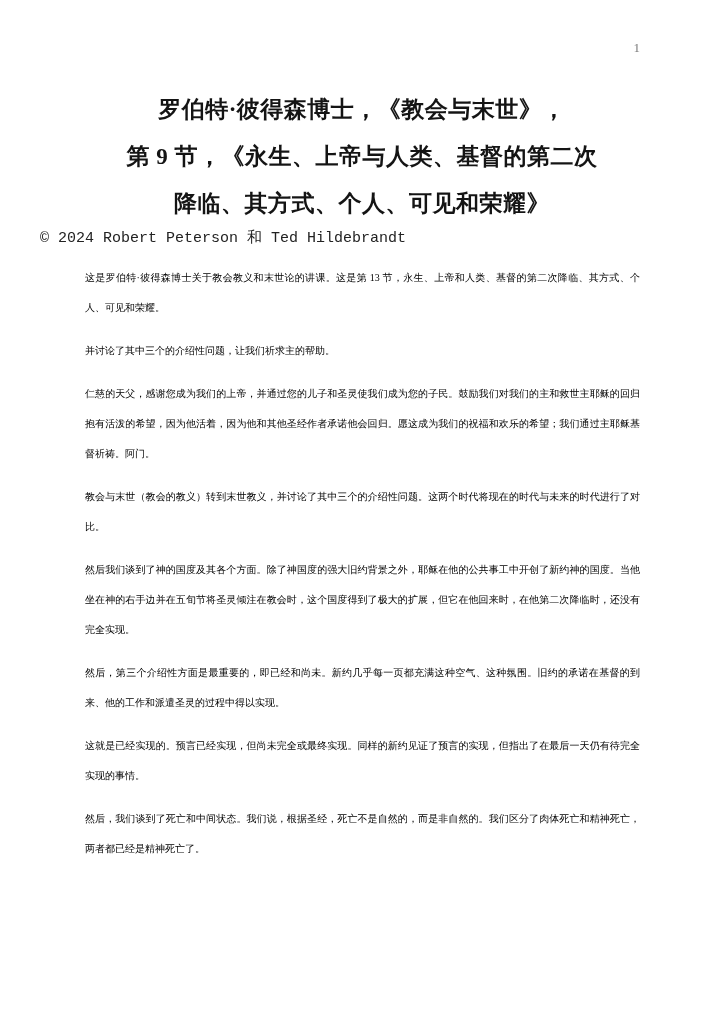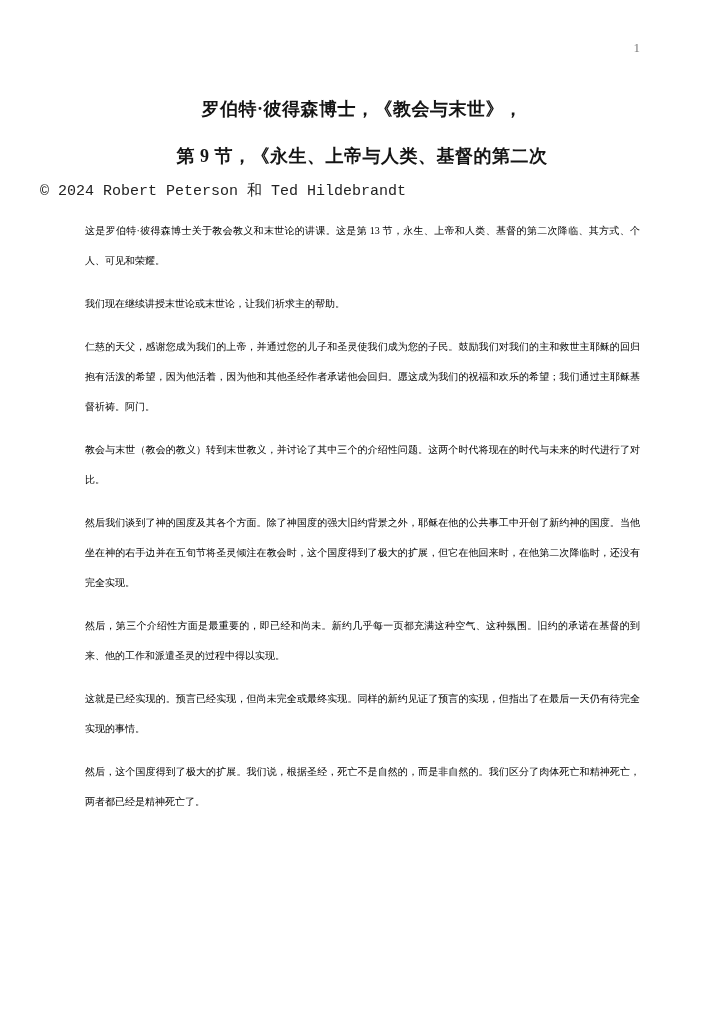--- a/index.html
+++ b/index.html
@@ -25,21 +25,21 @@
     top: 40px;
     right: 84px;
     font-size: 13px;
     line-height: 15px;
     color: #7a7a7a;
     font-family: "Liberation Serif", "DejaVu Serif", serif;
   }
   .doc-title {
     margin: 86px 40px 0 40px;
     text-align: center;
-    font-size: 18px;
+    font-size: 23px;
     font-weight: bold;
     line-height: 47px;
     color: #141414;
     letter-spacing: 0.5px;
   }
   .copyright {
     margin: 2px 40px 0 40px;
     text-align: left;
     font-size: 15px;
     line-height: 20px;
@@ -62,28 +62,29 @@
 </head>
 <body>
 
 <div class="page">
 
   <span class="page-number">1</span>
 
   <div class="doc-title">
     <div>罗伯特·彼得森博士，《教会与末世》，</div>
     <div>第 9 节，《永生、上帝与人类、基督的第二次</div>
+    <div>降临、其方式、个人、可见和荣耀》</div>
   </div>
 
   <div class="copyright">© 2024 Robert Peterson 和 Ted Hildebrandt</div>
 
   <div class="content">
     <p>这是罗伯特·彼得森博士关于教会教义和末世论的讲课。这是第 13 节，永生、上帝和人类、基督的第二次降临、其方式、个人、可见和荣耀。</p>
-    <p>我们现在继续讲授末世论或末世论，让我们祈求主的帮助。</p>
+    <p>并讨论了其中三个的介绍性问题，让我们祈求主的帮助。</p>
     <p>仁慈的天父，感谢您成为我们的上帝，并通过您的儿子和圣灵使我们成为您的子民。鼓励我们对我们的主和救世主耶稣的回归抱有活泼的希望，因为他活着，因为他和其他圣经作者承诺他会回归。愿这成为我们的祝福和欢乐的希望；我们通过主耶稣基督祈祷。阿门。</p>
     <p>教会与末世（教会的教义）转到末世教义，并讨论了其中三个的介绍性问题。这两个时代将现在的时代与未来的时代进行了对比。</p>
     <p>然后我们谈到了神的国度及其各个方面。除了神国度的强大旧约背景之外，耶稣在他的公共事工中开创了新约神的国度。当他坐在神的右手边并在五旬节将圣灵倾注在教会时，这个国度得到了极大的扩展，但它在他回来时，在他第二次降临时，还没有完全实现。</p>
     <p>然后，第三个介绍性方面是最重要的，即已经和尚未。新约几乎每一页都充满这种空气、这种氛围。旧约的承诺在基督的到来、他的工作和派遣圣灵的过程中得以实现。</p>
     <p>这就是已经实现的。预言已经实现，但尚未完全或最终实现。同样的新约见证了预言的实现，但指出了在最后一天仍有待完全实现的事情。</p>
-    <p>然后，这个国度得到了极大的扩展。我们说，根据圣经，死亡不是自然的，而是非自然的。我们区分了肉体死亡和精神死亡，两者都已经是精神死亡了。</p>
+    <p>然后，我们谈到了死亡和中间状态。我们说，根据圣经，死亡不是自然的，而是非自然的。我们区分了肉体死亡和精神死亡，两者都已经是精神死亡了。</p>
   </div>
 
 </div>
 
 </body></html>

